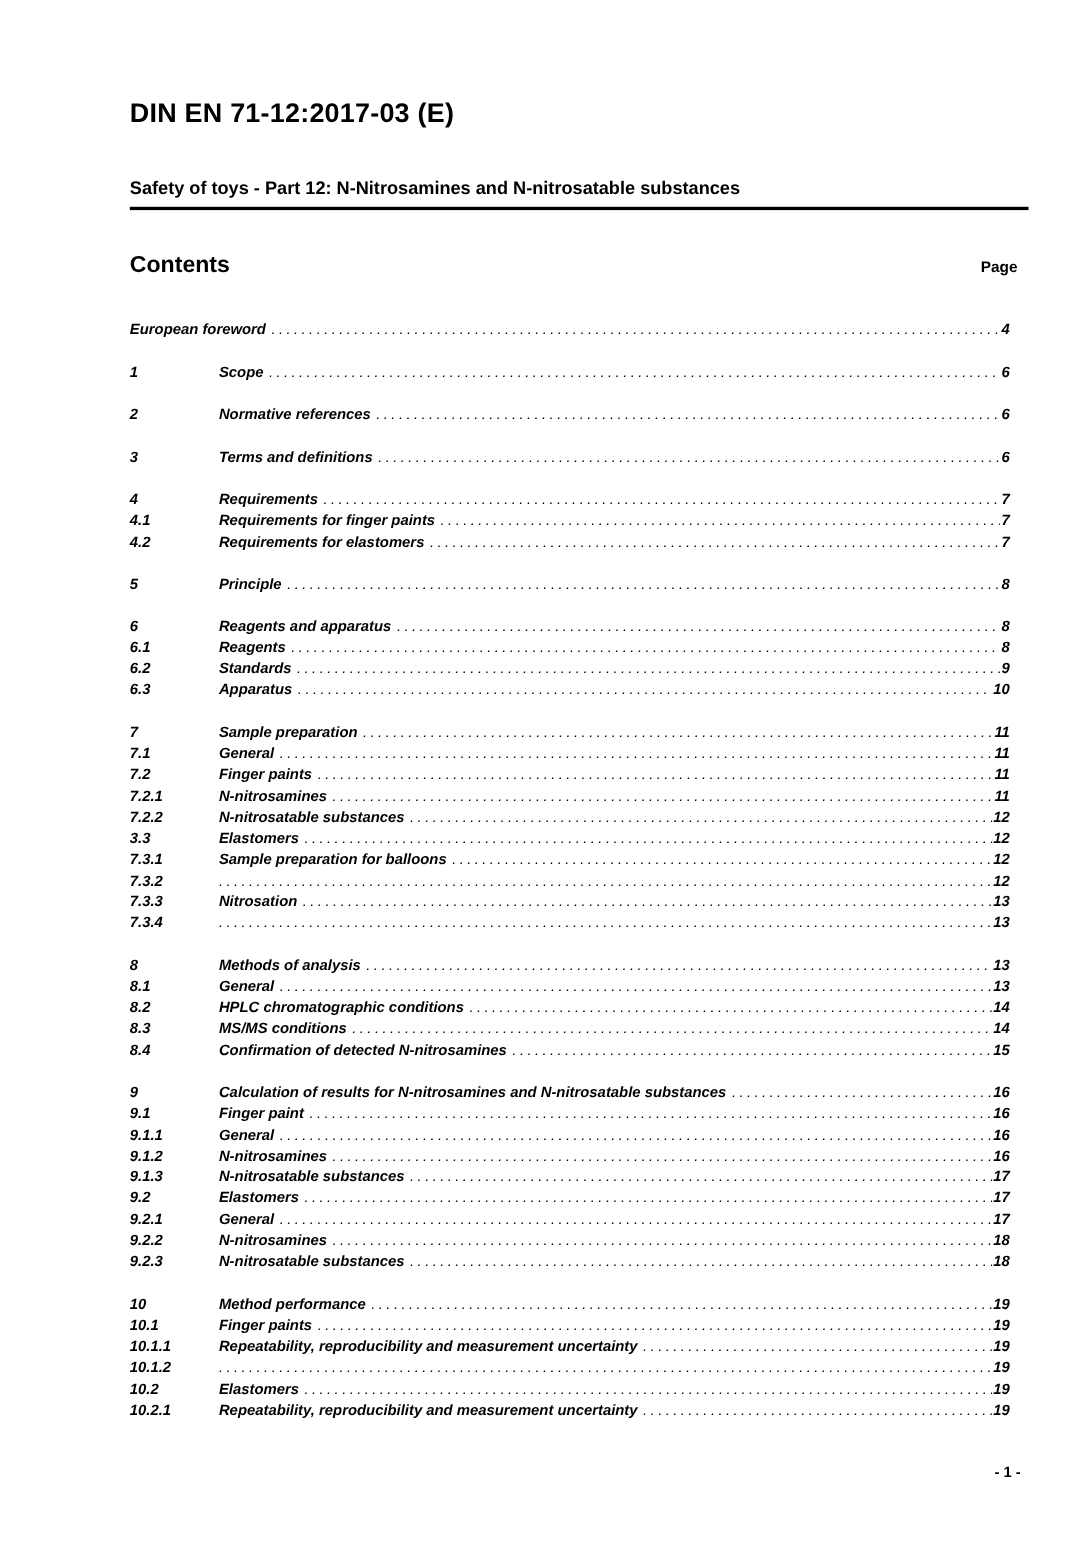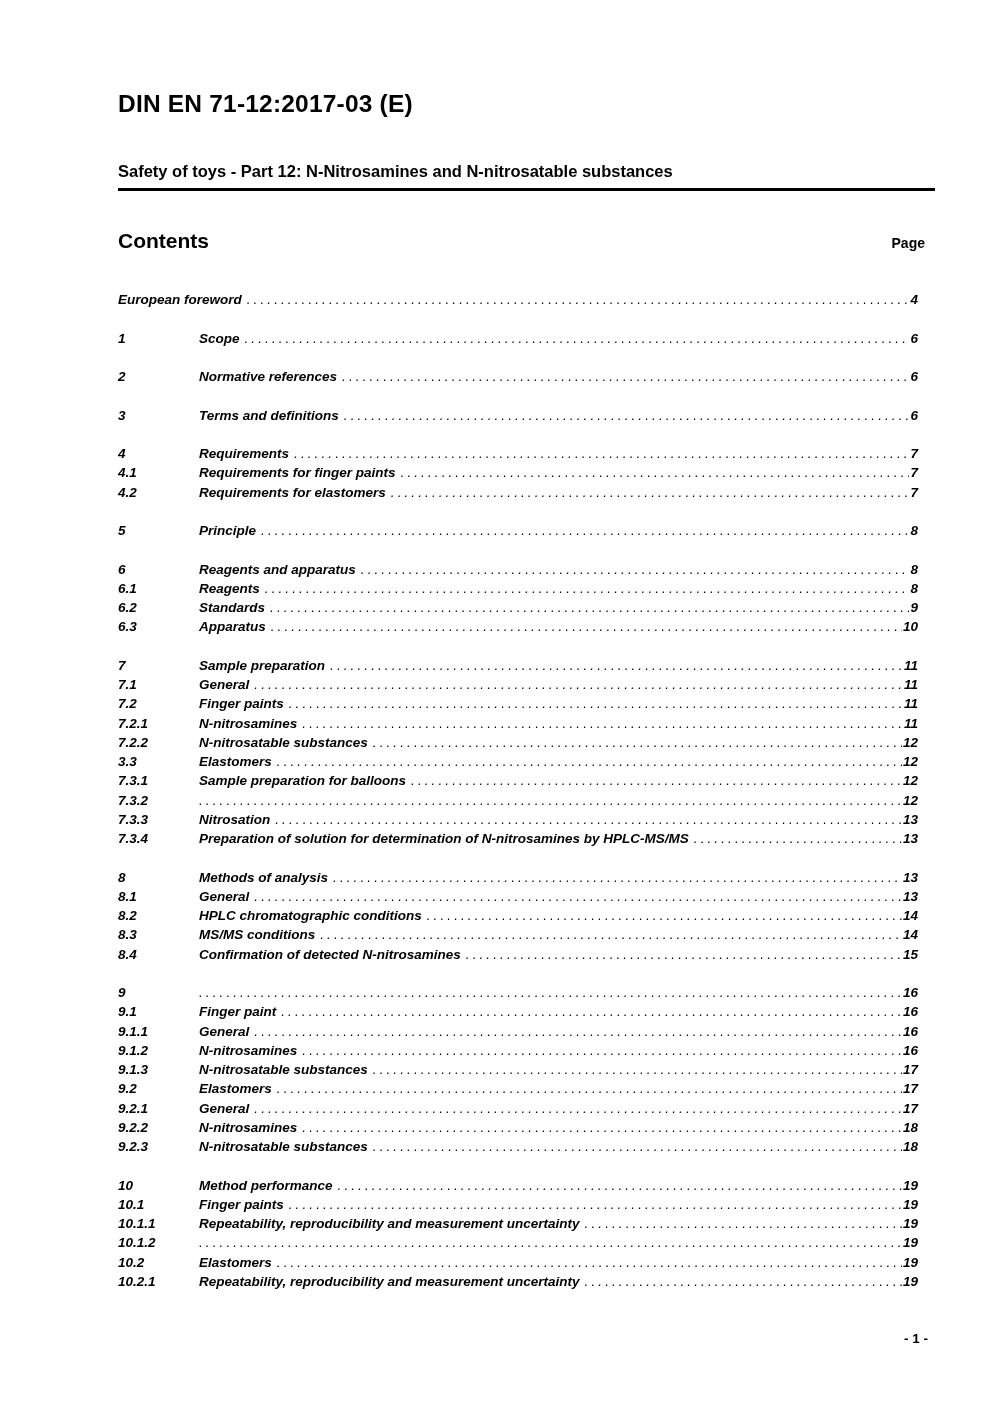--- a/index.html
+++ b/index.html
@@ -204,21 +204,20 @@
           <span class="toc-page">12</span>
         </div>
         <div class="toc-row">
           <span class="toc-num">7.3.3</span>
           <span class="toc-title">Nitrosation</span>
           <span class="toc-dots" aria-hidden="true">............................................................................................................................................................................................................................................................................................................</span>
           <span class="toc-page">13</span>
         </div>
         <div class="toc-row">
           <span class="toc-num">7.3.4</span>
-          <span class="toc-title">Preparation of solution for determination of N-nitrosamines by HPLC-MS/MS</span>
           <span class="toc-dots" aria-hidden="true">............................................................................................................................................................................................................................................................................................................</span>
           <span class="toc-page">13</span>
         </div>
       </div>
       <div class="toc-group">
         <div class="toc-row">
           <span class="toc-num">8</span>
           <span class="toc-title">Methods of analysis</span>
           <span class="toc-dots" aria-hidden="true">............................................................................................................................................................................................................................................................................................................</span>
           <span class="toc-page">13</span>
@@ -244,20 +243,21 @@
         <div class="toc-row">
           <span class="toc-num">8.4</span>
           <span class="toc-title">Confirmation of detected N-nitrosamines</span>
           <span class="toc-dots" aria-hidden="true">............................................................................................................................................................................................................................................................................................................</span>
           <span class="toc-page">15</span>
         </div>
       </div>
       <div class="toc-group">
         <div class="toc-row">
           <span class="toc-num">9</span>
+          <span class="toc-title">Calculation of results for N-nitrosamines and N-nitrosatable substances</span>
           <span class="toc-dots" aria-hidden="true">............................................................................................................................................................................................................................................................................................................</span>
           <span class="toc-page">16</span>
         </div>
         <div class="toc-row">
           <span class="toc-num">9.1</span>
           <span class="toc-title">Finger paint</span>
           <span class="toc-dots" aria-hidden="true">............................................................................................................................................................................................................................................................................................................</span>
           <span class="toc-page">16</span>
         </div>
         <div class="toc-row">

